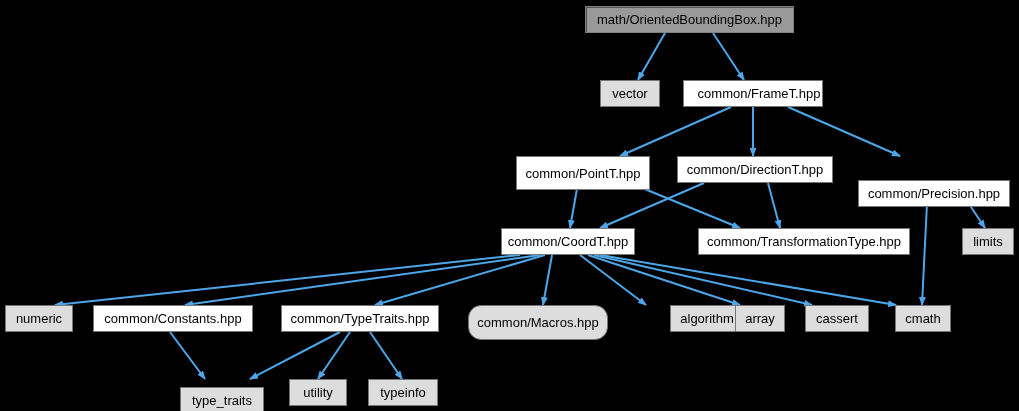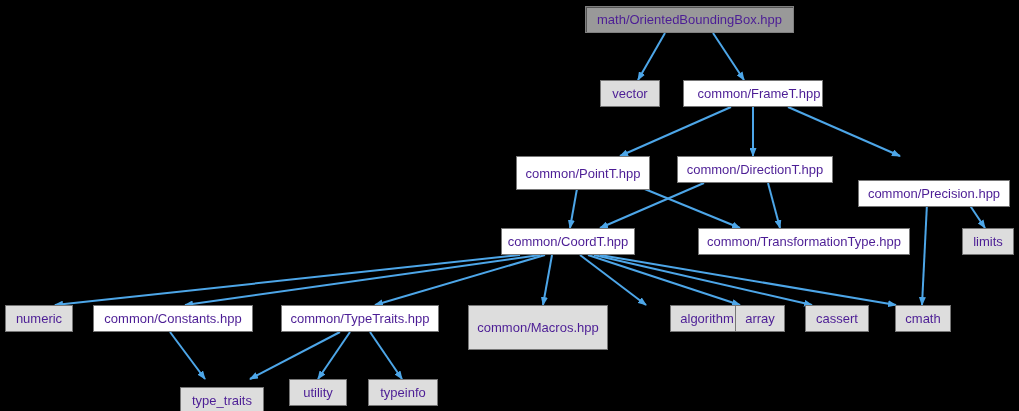--- a/index.html
+++ b/index.html
@@ -23,21 +23,21 @@
     height: 411px;
   }
   .graph-node {
     position: absolute;
     box-sizing: border-box;
     display: flex;
     align-items: center;
     justify-content: center;
     font-size: 13px;
     line-height: 13px;
-    color: #4c1d95;
+    color: #000000;
     white-space: nowrap;
     letter-spacing: 0px;
   }
   .node-root {
     background: #999999;
     border: 1px solid #808080;
     box-shadow: 1px 1px 0 #555555 inset;
   }
   .node-header {
     background: #ffffff;
@@ -114,21 +114,21 @@
       </div>
       <div class="graph-node node-leaf" style="left: 5px; top: 305px; width: 68px; height: 27px;">
         <span>numeric</span>
       </div>
       <div class="graph-node node-header" style="left: 93px; top: 305px; width: 160px; height: 27px;">
         <span>common/Constants.hpp</span>
       </div>
       <div class="graph-node node-header" style="left: 281px; top: 305px; width: 158px; height: 27px;">
         <span>common/TypeTraits.hpp</span>
       </div>
-      <div class="graph-node node-leaf" style="left: 468px; top: 305px; width: 140px; height: 45px;">
+      <div class="graph-node node-leaf" style="left: 468px; top: 305px; width: 140px; height: 35px; border-radius: 13px;">
         <span>common/Macros.hpp</span>
       </div>
       <div class="graph-node node-leaf" style="left: 634px; top: 305px; width: 74px; height: 27px; margin-left: 36px;">
         <span>algorithm</span>
       </div>
       <div class="graph-node node-leaf" style="left: 735px; top: 305px; width: 50px; height: 27px;">
         <span>array</span>
       </div>
       <div class="graph-node node-leaf" style="left: 805px; top: 305px; width: 64px; height: 27px;">
         <span>cassert</span>

